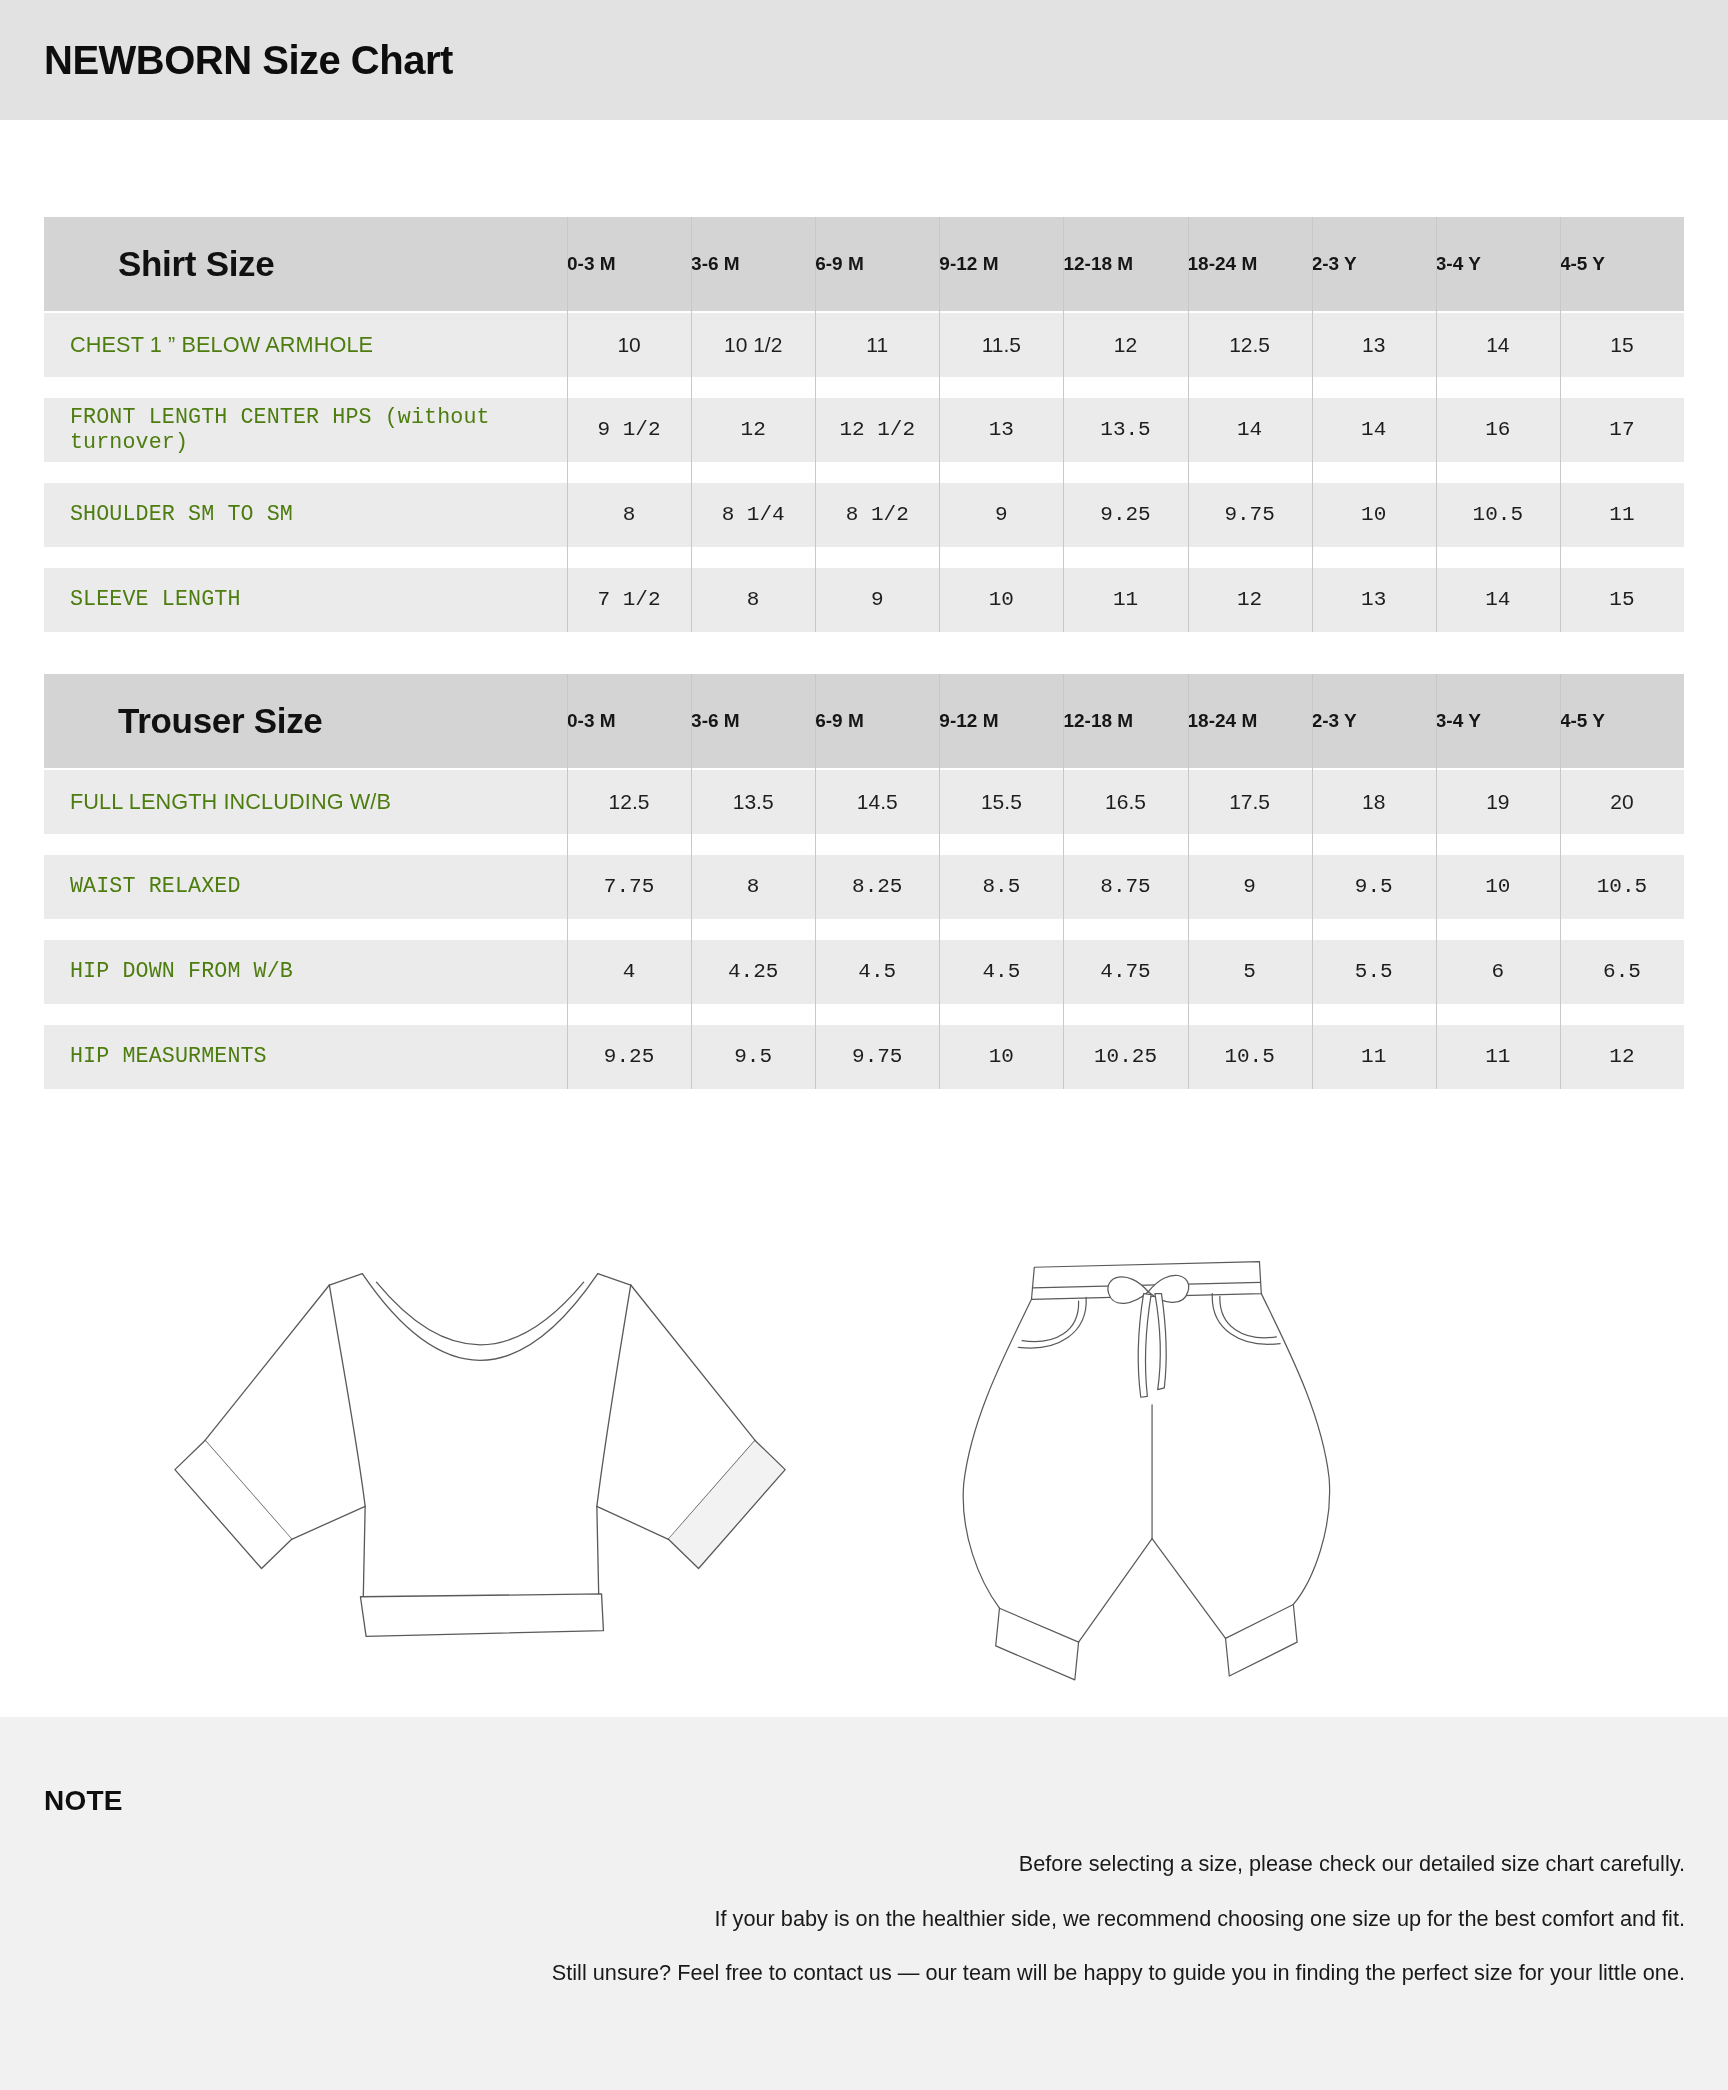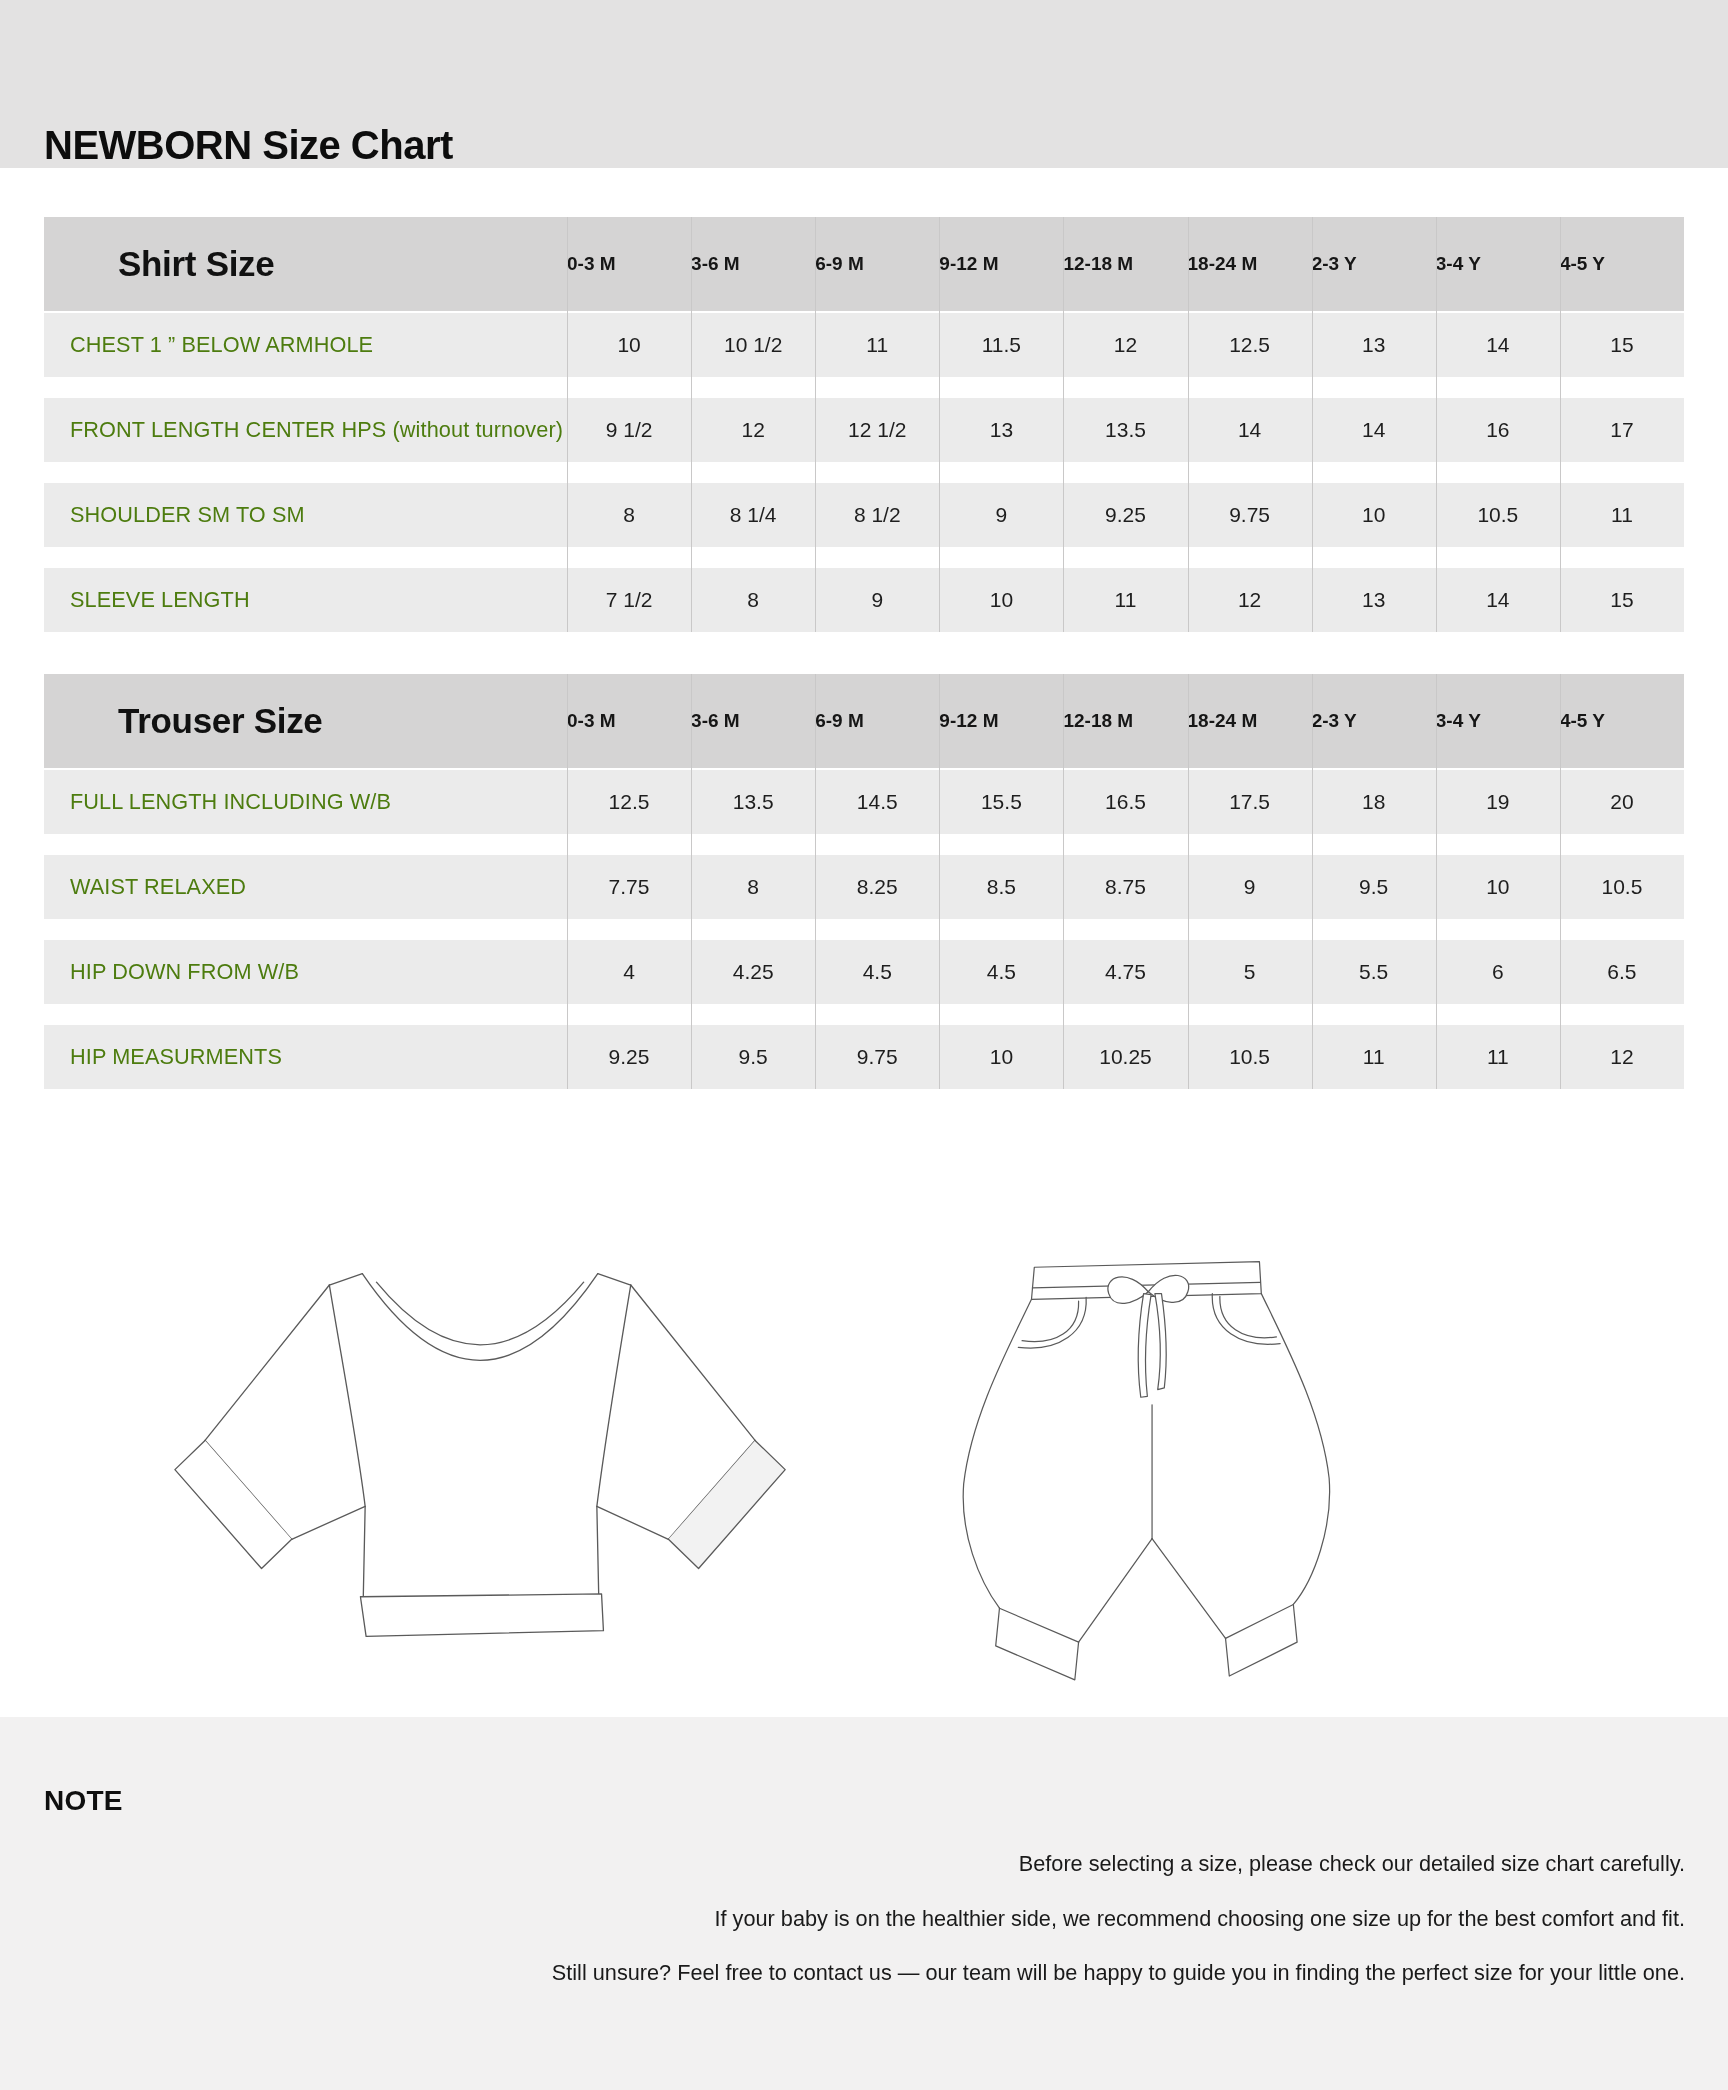--- a/index.html
+++ b/index.html
@@ -2,35 +2,35 @@
 <html style="--banner-bg: #e3e2e2; --header-bg: #d5d4d4; --row-bg: #ebebeb; --note-bg: #f2f1f1; --line-color: #c9c8c8; --sketch-stroke: #5a5a5a;font-size:15px"><head>
 <meta charset="utf-8">
 <style>
   * { margin:0; padding:0; box-sizing:border-box; }
   html,body { background:#ffffff; }
   body { font-family:"Liberation Sans","DejaVu Sans",sans-serif; color:#141414; }
   .page { position:relative; width:1729px; height:2090px; background:#ffffff; overflow:hidden;
           --label-w:523px; }
 
   
-  .banner { position:absolute; left:0; top:0; width:100%; height:168px;
-            background:var(--banner-bg,#e3e2e2); display:flex; align-items:flex-end; }
+  .banner { position:absolute; left:0; top:0; width:100%; height:120px;
+            background:var(--banner-bg,#e3e2e2); display:flex; align-items:center; }
   .page-title { padding-left:44px; font-size:40px; font-weight:700; letter-spacing:-0.5px; color:#0d0d0d; }
 
   
   .size-table { position:absolute; left:44px; width:1640px; }
   .size-table.shirt { top:217px; }
   .size-table.trouser { top:674px; }
   .t-header, .t-row { display:grid; grid-template-columns:var(--label-w) repeat(9,1fr); align-items:center; }
   .t-header { height:94px; background:var(--header-bg,#d5d4d4); }
   .t-title { padding-left:26px; font-size:35px; font-weight:600; color:#111; letter-spacing:-0.3px;margin-left:48px; }
   .t-col { font-size:19px; font-weight:700; color:#161616; }
   .t-row { height:64px; background:var(--row-bg,#ebebeb); }
   .t-header + .t-row { margin-top:1.9px; }
-  .t-row + .t-row { margin-top:21px; }
+  .t-row + .t-row { margin-top:21px;font-family:Liberation Mono, monospace; }
   .t-label { padding-left:26px; font-size:21.7px; font-weight:400; color:#4d7c0f; letter-spacing:0.1px; }
   .t-val { text-align:center; font-size:21px; font-weight:400; color:#1e1e1e; }
   .v-lines { position:absolute; inset:0; pointer-events:none; }
   .v-lines i { position:absolute; top:0; bottom:0; width:0.9px; background:var(--line-color,#c9c8c8); display:block; }
 
   
   .illustration { position:absolute; }
   .illustration.shirt-art { left:141px; top:1266px; width:680px; height:379px; }
   .illustration.trouser-art { left:926px; top:1239px; width:454px; height:454px; }
   .illustration svg { width:100%; height:100%; display:block; }

